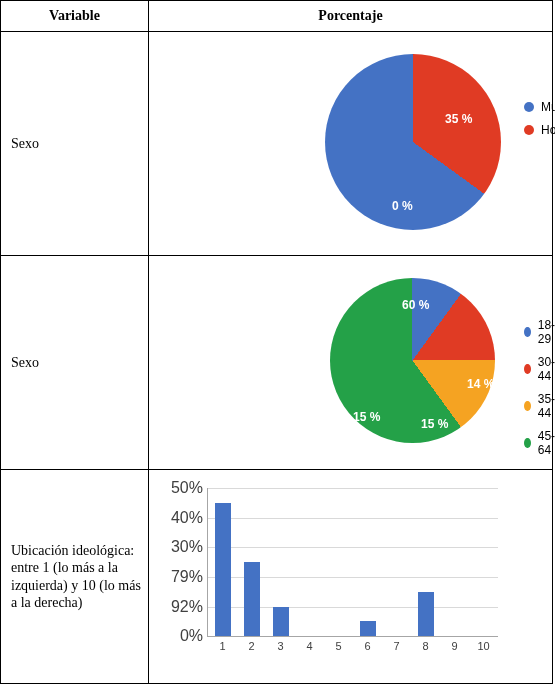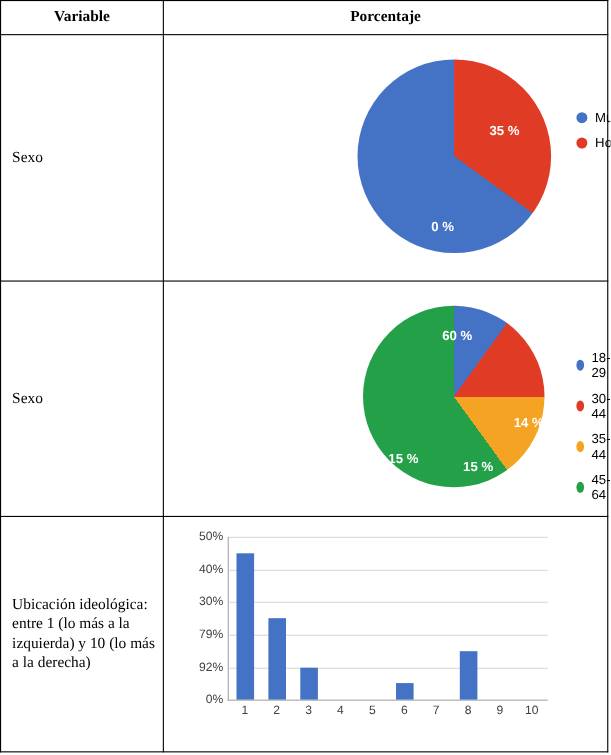--- a/index.html
+++ b/index.html
@@ -20,21 +20,21 @@
   .pie{position:absolute;border-radius:50%;}
   .pielabel{position:absolute;color:#fff;font-weight:bold;font-size:12px;font-family:"Liberation Sans",sans-serif;white-space:nowrap;}
   .legend{position:absolute;font-family:"Liberation Sans",sans-serif;font-size:12px;}
   .legend .li{display:flex;align-items:center;margin-bottom:9px;}
   .legend .dot{width:10px;height:10px;border-radius:50%;margin-right:7px;display:inline-block;}
 
   
   .barchart{position:relative;width:100%;height:100%;font-family:"Liberation Sans",sans-serif;}
   .plot{position:absolute;left:58px;top:18px;width:290px;height:148px;border-left:1px solid #a6a6a6;border-bottom:1px solid #a6a6a6;}
   .grid{position:absolute;left:0;right:0;height:1px;background:#d9d9d9;}
-  .ylab{position:absolute;right:100%;margin-right:5px;transform:translateY(-50%);font-size:11px;color:#404040;white-space:nowrap;}
+  .ylab{position:absolute;right:100%;margin-right:5px;transform:translateY(-50%);font-size:16px;color:#404040;white-space:nowrap;}
   .bar{position:absolute;bottom:0;background:#4472c4;width:16px;}
   .xlab{position:absolute;top:100%;margin-top:4px;font-size:11px;color:#404040;transform:translateX(-50%);}
 </style>
 </head>
 <body>
 
 <table class="table">
   <tbody>
       <tr>
     <th class="hdr c1">Variable</th>

